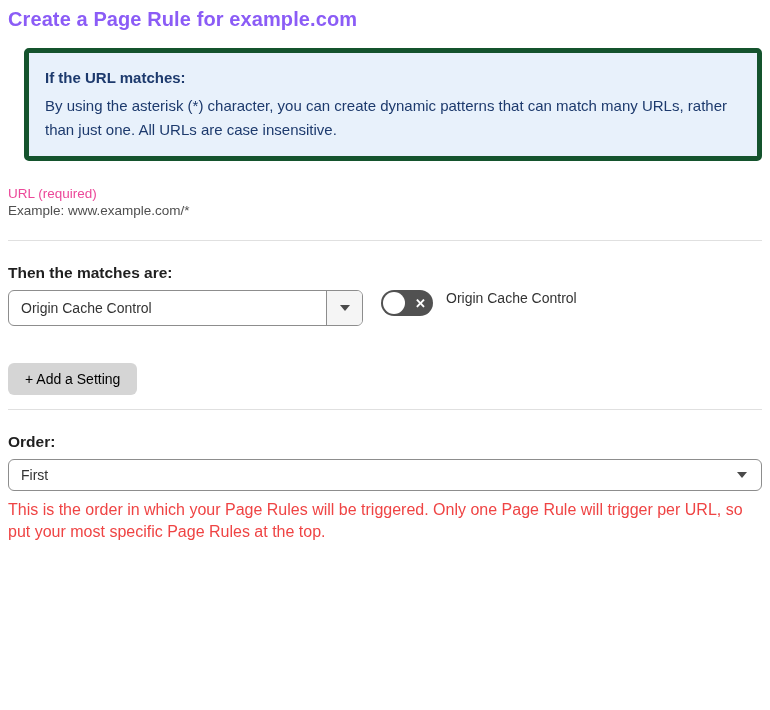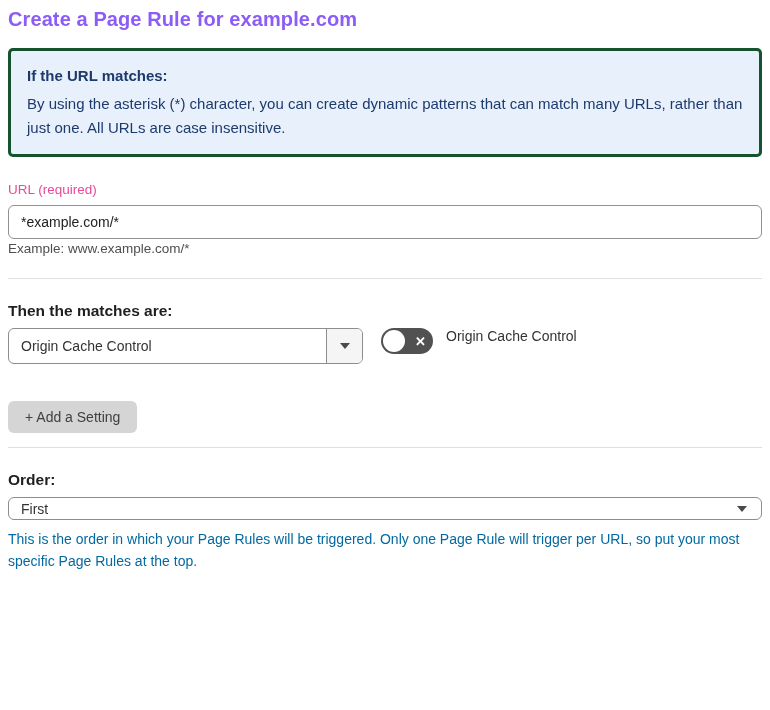--- a/index.html
+++ b/index.html
@@ -15,26 +15,27 @@
   .page-title {
     font-size: 20px;
     font-weight: 700;
     color: #8b5cf6;
     letter-spacing: .1px;
   }
 
   .info-box {
     margin-top: 17px;
     background: #e8f1fb;
-    border: 3px solid #14532d;
+    border: 5px solid #14532d;
     border-radius: 5px;
     padding: 13px 16px 14px 16px;
     color: #1d3a6d;
     font-size: 15px;
     line-height: 24px;
+    margin-left: 16px;
   }
   .info-box .info-heading {
     font-weight: 700;
     margin-bottom: 4px;
   }
   .info-box a.info-link {
     color: #2061b3;
     text-decoration: underline;
     cursor: pointer;
   }
@@ -151,67 +152,66 @@
   }
 
   .btn {
     display: inline-block;
     border: none;
     border-radius: 6px;
     font-size: 14px;
     font-family: "Liberation Sans", sans-serif;
     padding: 8px 17px;
     cursor: pointer;
-    color: #404040;
+    color: #000000;
     background: #d5d5d5;
   }
   .add-setting-btn { margin-top: 37px; }
 
   .full-select {
     margin-top: 8px;
     width: 100%;
-    height: 23px;
+    height: 32px;
     border: 1px solid #8d8d8d;
     border-radius: 6px;
     background: #ffffff;
     display: flex;
     align-items: center;
     padding: 0 14px 0 12px;
     font-size: 14px;
     color: #333333;
     cursor: pointer;
     position: relative;
   }
   .full-select .caret-down {
     position: absolute;
     right: 14px;
   }
 
   .order-help {
     margin-top: 8px;
-    font-size: 14px;
-    color: #0369a1;
+    font-size: 16px;
+    color: #ef4444;
     line-height: 22px;
     max-width: 745px;
   }
 </style>
 </head>
 <body>
 
 <div class="container">
 
   <h1 class="page-title">Create a Page Rule for example.com</h1>
 
   <div class="info-box">
     <div class="info-heading">If the URL matches:</div>
     <div class="info-body">By using the asterisk (*) character, you can create dynamic patterns that can match many URLs, rather than just one. All URLs are case insensitive.</div>
   </div>
 
   <div class="field-label">URL (required)</div>
-  <input class="text-input" type="text" value="*example.com/*" style="">
   <div class="helper-text">Example: www.example.com/*</div>
 
   <hr class="divider">
 
   <div class="section-heading">Then the matches are:</div>
 
 
   <div class="setting-row">
     <div class="split-select">
       <div class="select-value">Origin Cache Control</div>

